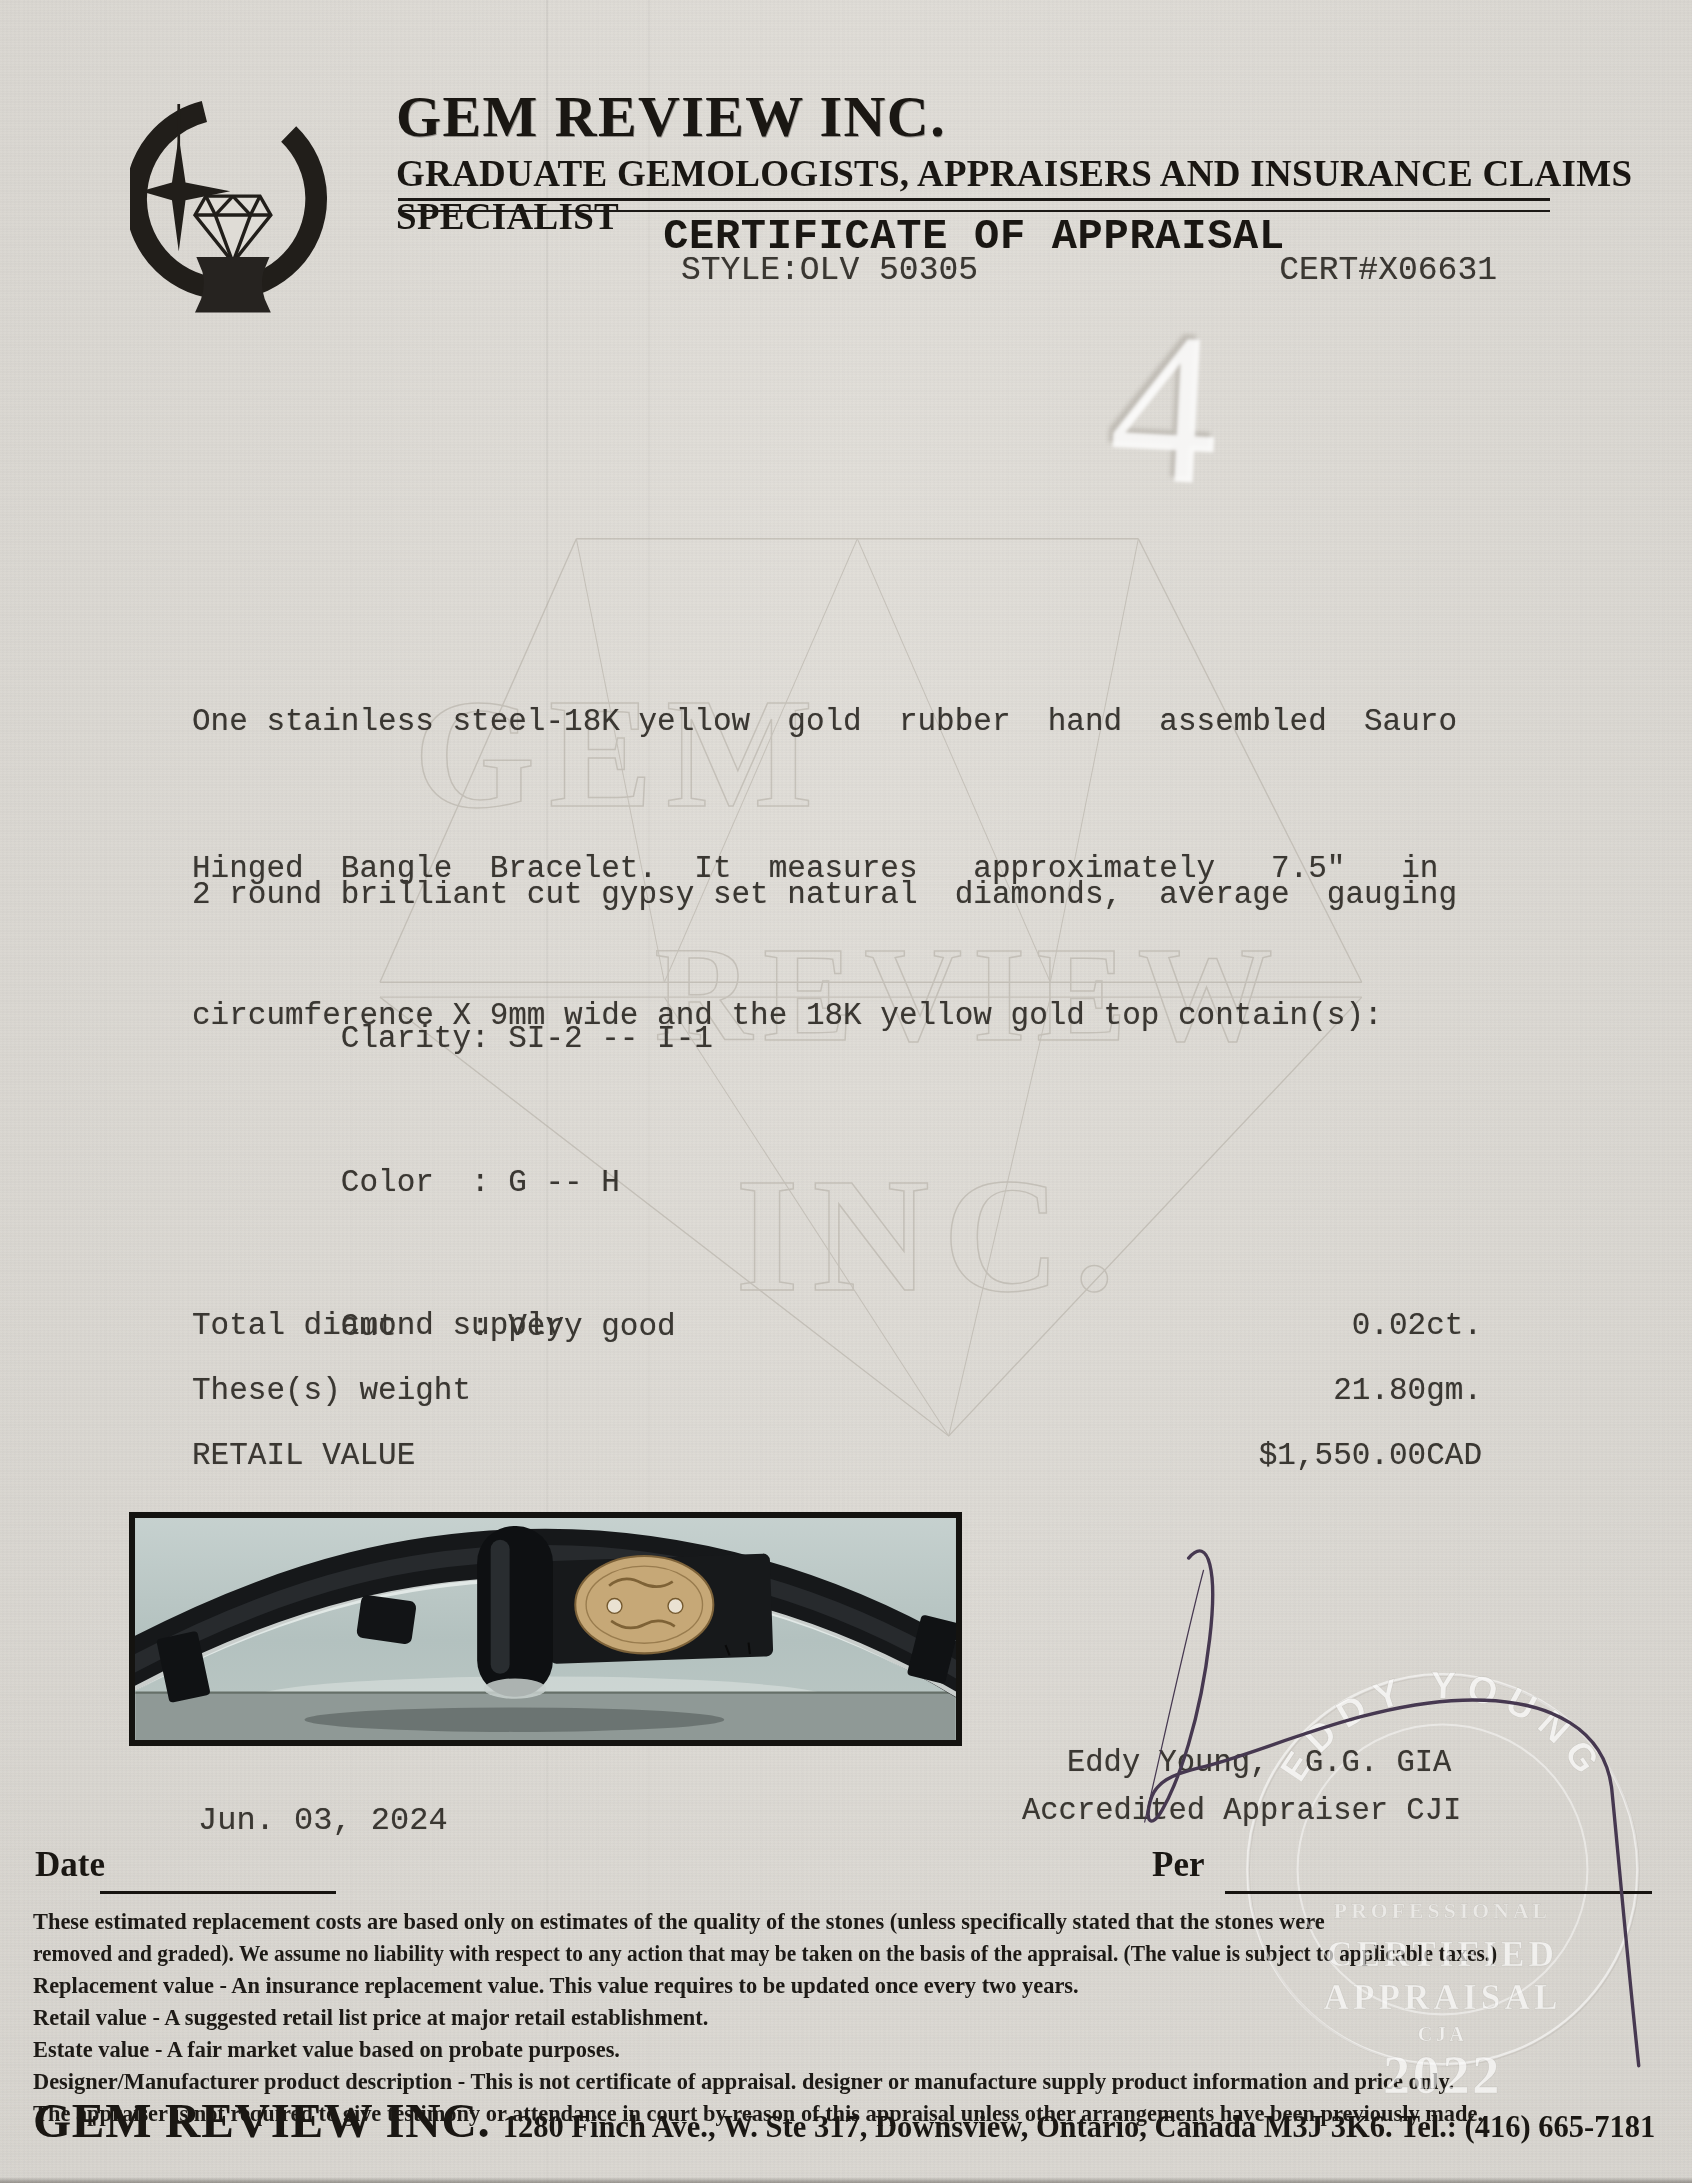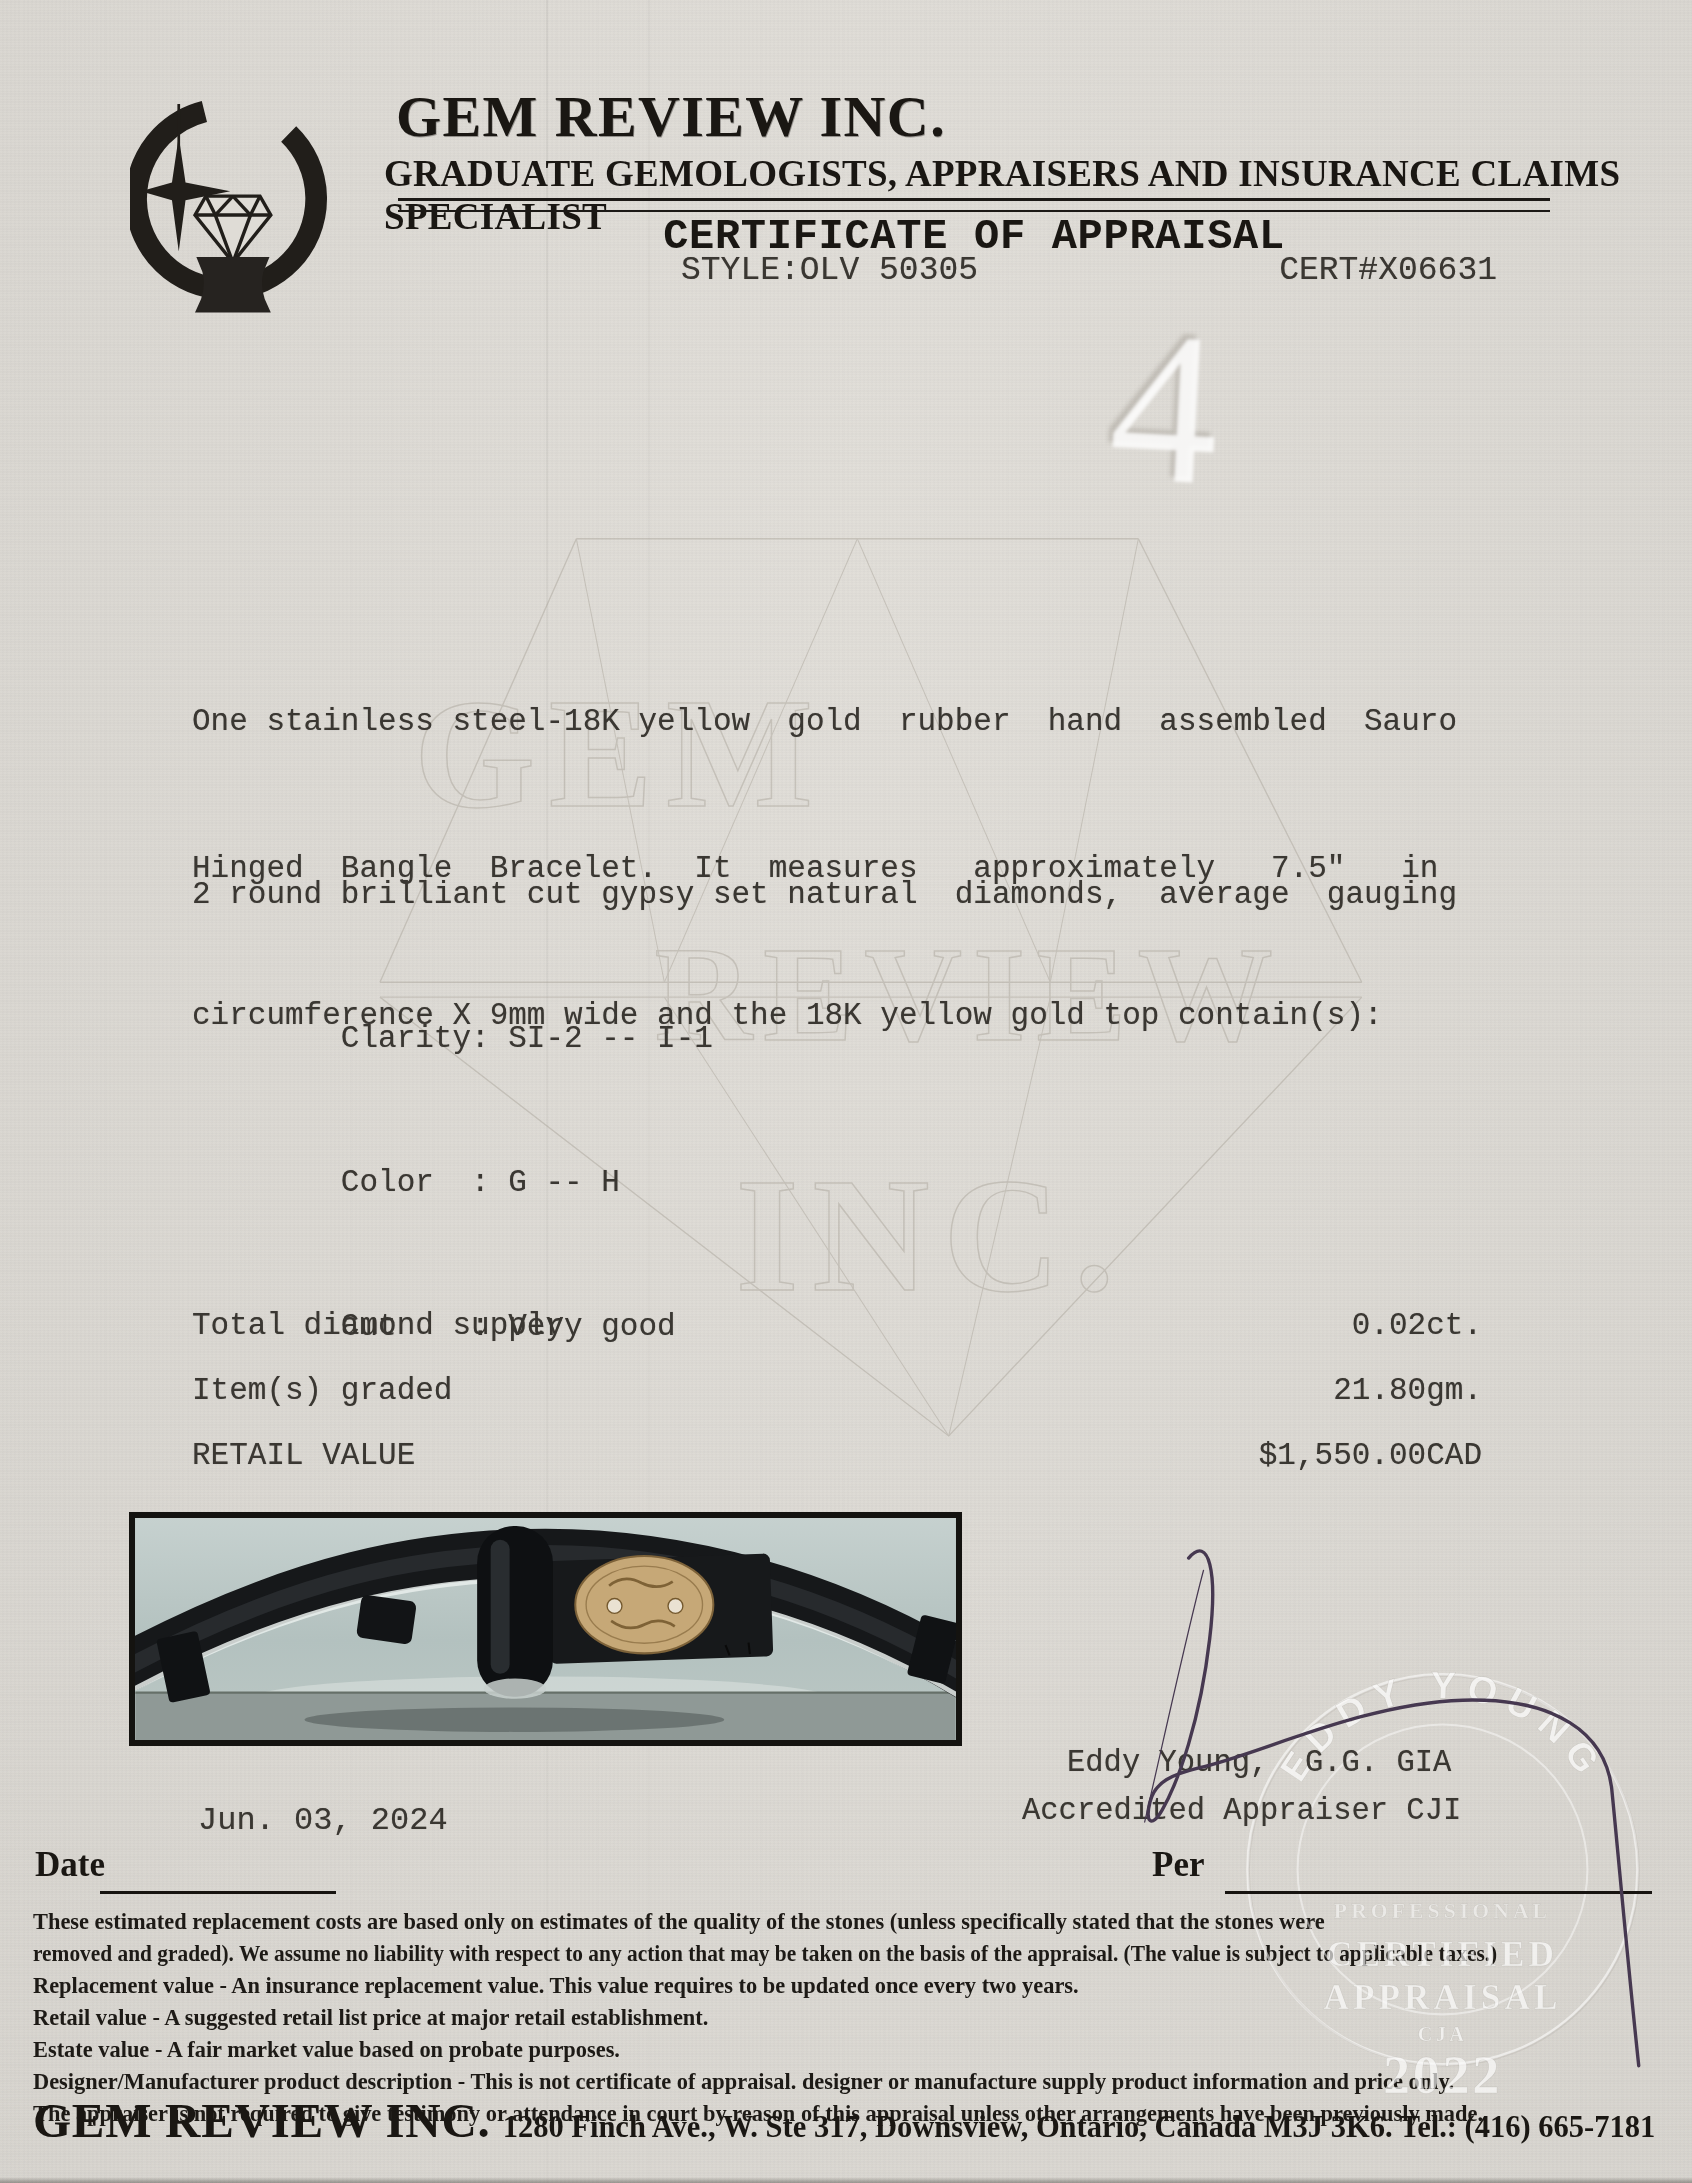--- a/index.html
+++ b/index.html
@@ -15,21 +15,21 @@
   .page::after{content:""; position:absolute; left:0; right:0; bottom:0; height:6.1px;
     background:linear-gradient(rgba(0,0,0,0), rgba(40,36,30,.38));}
   .abs{position:absolute;}
   .crease{position:absolute; top:0; bottom:0; width:2px;
     background:linear-gradient(rgba(0,0,0,.05), rgba(0,0,0,.015));}
   .mono{font-family:"Liberation Mono","DejaVu Sans Mono",monospace; color:#3a3732;
     white-space:pre; text-shadow:0 0 0.7px rgba(58,55,50,.45);}
   .serif-bold{font-weight:bold; color:#1a1713;}
   .company-name{left:396px; top:83px; font-size:58px; letter-spacing:1.4px;
     text-shadow:0.7px 0.7px 0 rgba(20,17,14,.35);}
-  .tagline{left:384px; top:152px; font-size:37px; letter-spacing:0.3px;}
+  .tagline{left:396px; top:152px; font-size:37px; letter-spacing:0.3px;}
   .double-rule{left:398px; top:198px; width:1152px; height:8.8px;
     border-top:3.4px solid #1c1916; border-bottom:2.7px solid #1c1916;}
   .cert-title-wrap{left:398px; top:213px; width:1152px; text-align:center;}
   .cert-title{font-size:42px; letter-spacing:0.7px;font-family:Liberation Mono, monospace;}
   .style-row{left:681px; top:252px; width:816px; display:flex; justify-content:space-between;
     font-size:33px;}
   .emboss-num{left:1108px; top:281px; font-size:217px; font-weight:400; color:transparent;
     transform:rotate(3deg);
     text-shadow:2.7px 2.7px 3.4px rgba(255,255,255,.85), -2px -2px 4.1px rgba(122,115,104,.28);}
   .body-block{left:192px; font-size:31px; line-height:49px;}
@@ -120,21 +120,21 @@
     <div>        Clarity: SI-2 -- I-1</div>
     <div>        Color  : G -- H</div>
     <div>        Cut    : Very good</div>
   </div>
 
   <div class="abs mono total-row" style="top:1306px;">
     <span>Total diamond supply</span>
     <span>0.02ct.</span>
   </div>
   <div class="abs mono total-row" style="top:1371px;">
-    <span>Item(s) graded</span>
+    <span>These(s) weight</span>
     <span>21.80gm.</span>
   </div>
   <div class="abs mono total-row" style="top:1436px;gap:21px;">
     <span>RETAIL VALUE</span>
     <span>$1,550.00CAD</span>
   </div>
 
   <div class="abs photo-frame">
     <svg width="821" height="222" viewBox="0 0 1212 328">
       <defs>

